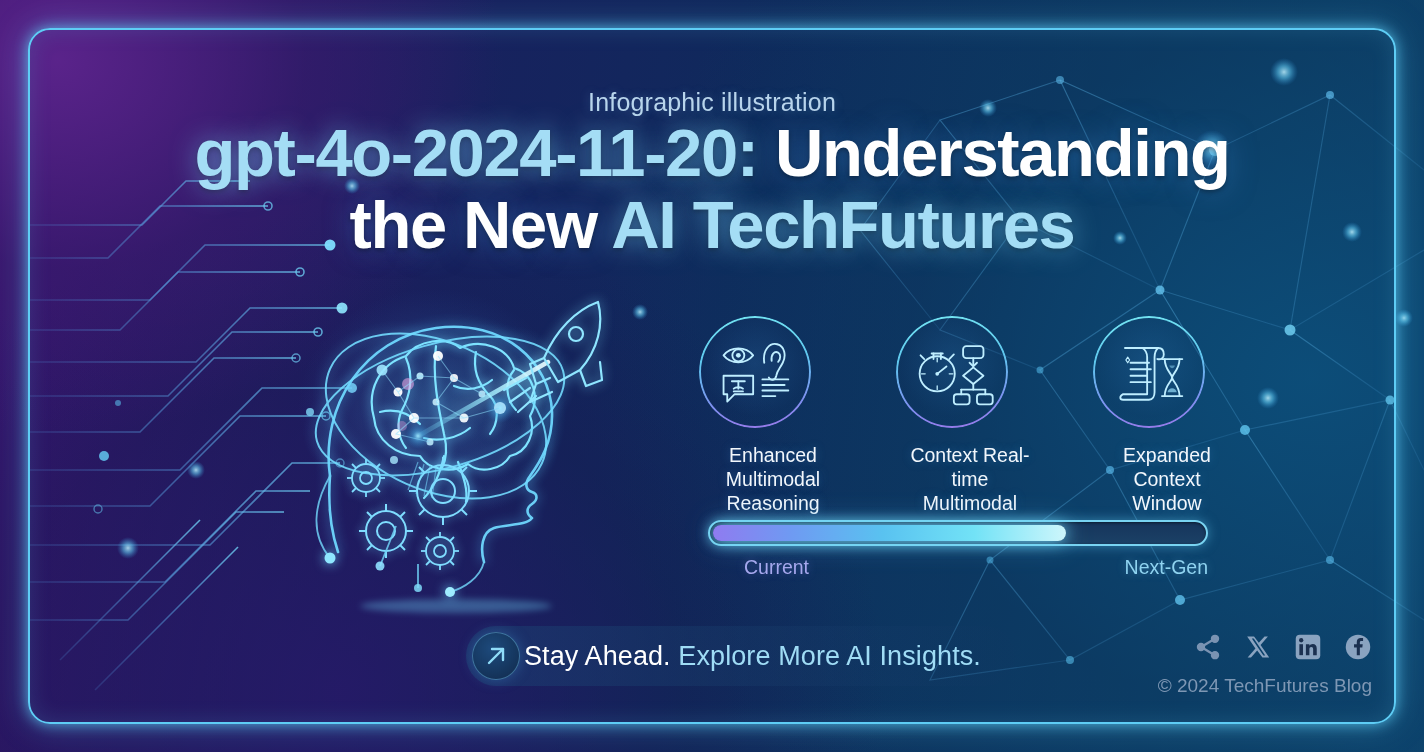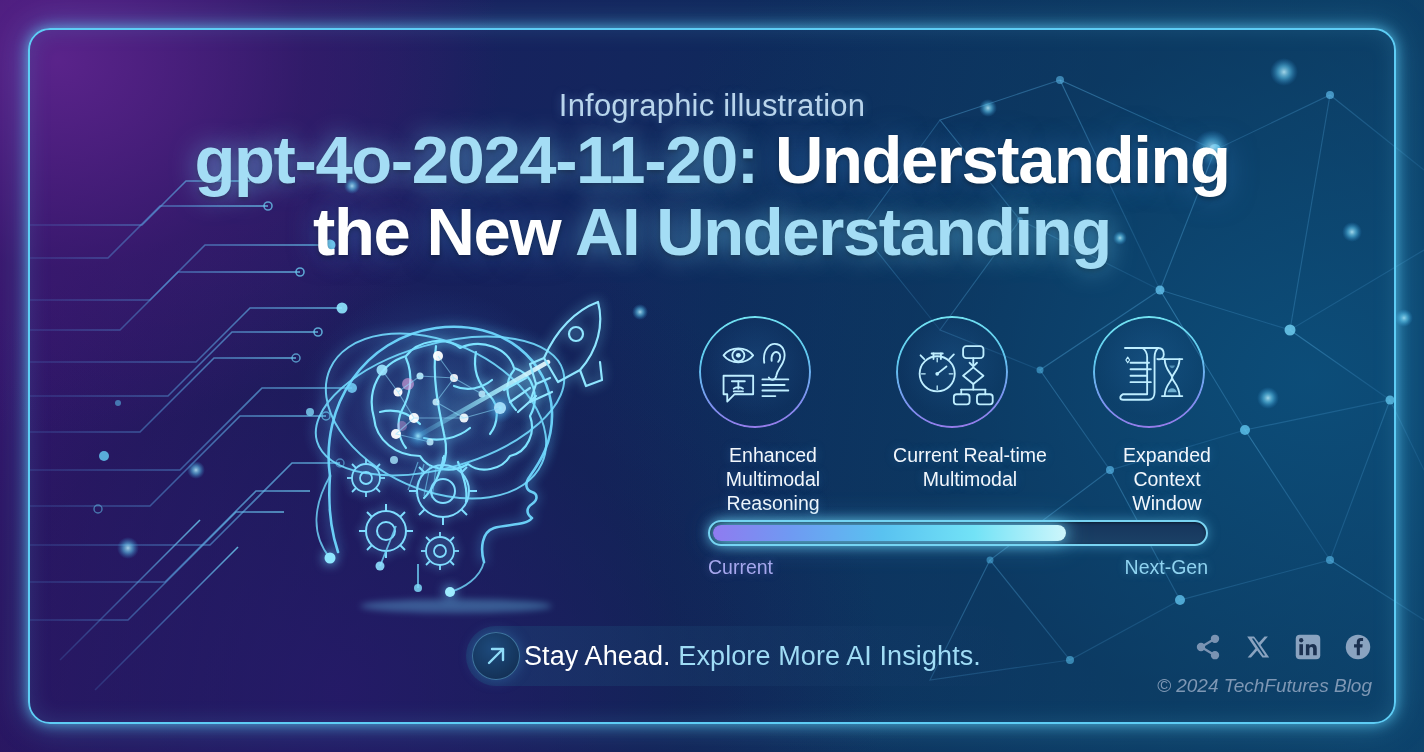--- a/index.html
+++ b/index.html
@@ -32,21 +32,21 @@
     border-radius: 22px;
     box-shadow:
       0 0 14px rgba(94,205,245,0.75),
       0 0 34px rgba(94,205,245,0.35),
       inset 0 0 22px rgba(94,205,245,0.16);
   }
 
   
   .header { position: absolute; left: 0; top: 88px; width: 1424px; text-align: center; }
   .eyebrow {
-    font-size: 31px; letter-spacing: .2px;
+    font-size: 25px; letter-spacing: .2px;
     color: #b9d5ec;
     text-shadow: 0 0 10px rgba(120,180,230,0.35);
   }
   .title {
     margin-top: 0;
     font-size: 67px; font-weight: 700; line-height: 1.07;
     letter-spacing: -1.4px;
     color: #ffffff;
     text-shadow: 0 0 28px rgba(60,130,200,0.55), 0 2px 5px rgba(0,0,0,0.45);
   }
@@ -108,21 +108,21 @@
     height: 100%;
     border-radius: 10px;
     background: linear-gradient(90deg, #8f7bf0 0%, #6f9af2 22%, #59c2f0 48%, #72e2f6 74%, #cdf6fb 100%);
     box-shadow: 0 0 16px rgba(120,225,250,0.85), 0 0 30px rgba(90,190,240,0.45);
   }
   .plabels {
     display: flex; justify-content: space-between;
     margin-top: 10px;
     font-size: 19.5px;
   }
-  .plabel-left { color: #a8a8ee; text-shadow: 0 0 9px rgba(140,140,240,0.4); }
+  .plabel-left { color: #a8a8ee; text-shadow: 0 0 9px rgba(140,140,240,0.4); margin-left: 36px; }
   .plabel-right { color: #8fd3f0; text-shadow: 0 0 9px rgba(120,200,240,0.4); }
 
   
   .cta {
     position: absolute; left: 466px; top: 626px;
     display: flex; align-items: center; gap: 4px;
     padding: 6px 34px 6px 6px;
     border-radius: 30px;
     background: linear-gradient(90deg, rgba(28,70,118,0.48) 0%, rgba(24,62,108,0.34) 55%, rgba(20,52,96,0.05) 100%);
   }
@@ -137,21 +137,21 @@
   .cta-text .link { color: #9fdcf5; }
 
   
   .social {
     position: absolute; right: 52px; top: 633px;
     display: flex; align-items: center; gap: 22px;
   }
   .social svg { display: block; }
   .copyright {
     position: absolute; right: 52px; top: 675px;
-    font-size: 19px; color: #7e97b4; font-style: italic;
+    font-size: 19px; color: #7e97b4;
   }
 </style>
 </head>
 <body>
 
 <div id="stage">
 
   <svg class="bgsvg" viewBox="0 0 1424 752">
     <defs>
       <linearGradient id="circuitFade" x1="0" y1="0" x2="1" y2="0">
@@ -252,21 +252,21 @@
 
   <div class="frame"></div>
 
   <div class="header">
     <div class="eyebrow">Infographic illustration</div>
     <h1 class="title">
       <span class="line">
         <span class="accent">gpt-4o-2024-11-20:</span><span> Understanding</span>
       </span><br>
       <span class="line">
-        <span>the New </span><span class="accent">AI Understanding</span>
+        <span>the New </span><span class="accent">AI TechFutures</span>
       </span>
     </h1>
   </div>
 
   <div class="hero">
     <svg viewBox="0 0 380 360">
       <defs>
         <radialGradient id="heroGlow">
           <stop offset="0%" stop-color="#9fe8ff" stop-opacity="0.95"></stop>
           <stop offset="40%" stop-color="#4fb8f0" stop-opacity="0.45"></stop>
@@ -518,21 +518,21 @@
             <path d="M63 53 V59"></path>
             <path d="M50 59 H76"></path>
             <path d="M50 59 V64"></path>
               <path d="M76 59 V64"></path>
             <rect x="42" y="64" width="17" height="11" rx="3"></rect>
             <rect x="67" y="64" width="17" height="11" rx="3"></rect>
           </g>
         </svg>
       </div>
       <div class="flabel">
-        <span>Current Real-time</span><br>
+        <span>Context Real-time</span><br>
         <span>Multimodal</span>
       </div>
     </div>
 
     <div class="feature">
       <div class="fcircle">
         <svg viewBox="0 0 80 80" fill="none" stroke="#bfeeff" stroke-width="2" stroke-linecap="round" stroke-linejoin="round">
 
           <g>
             <path d="M14 14 H50 C46 17, 46 21, 46 24 V62 C46 66, 44 70, 40 70 H12

